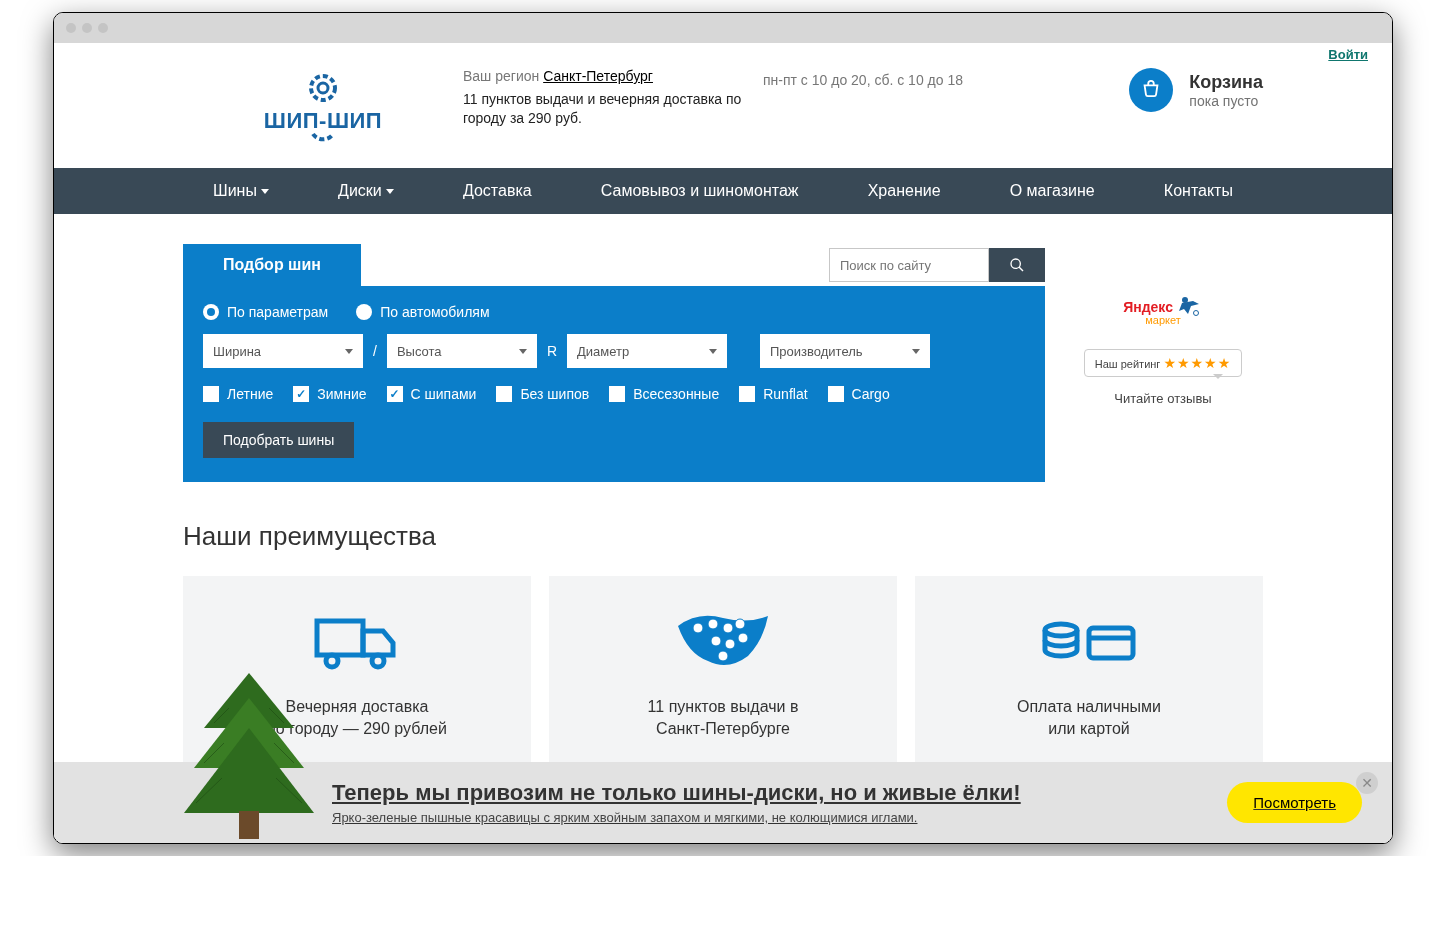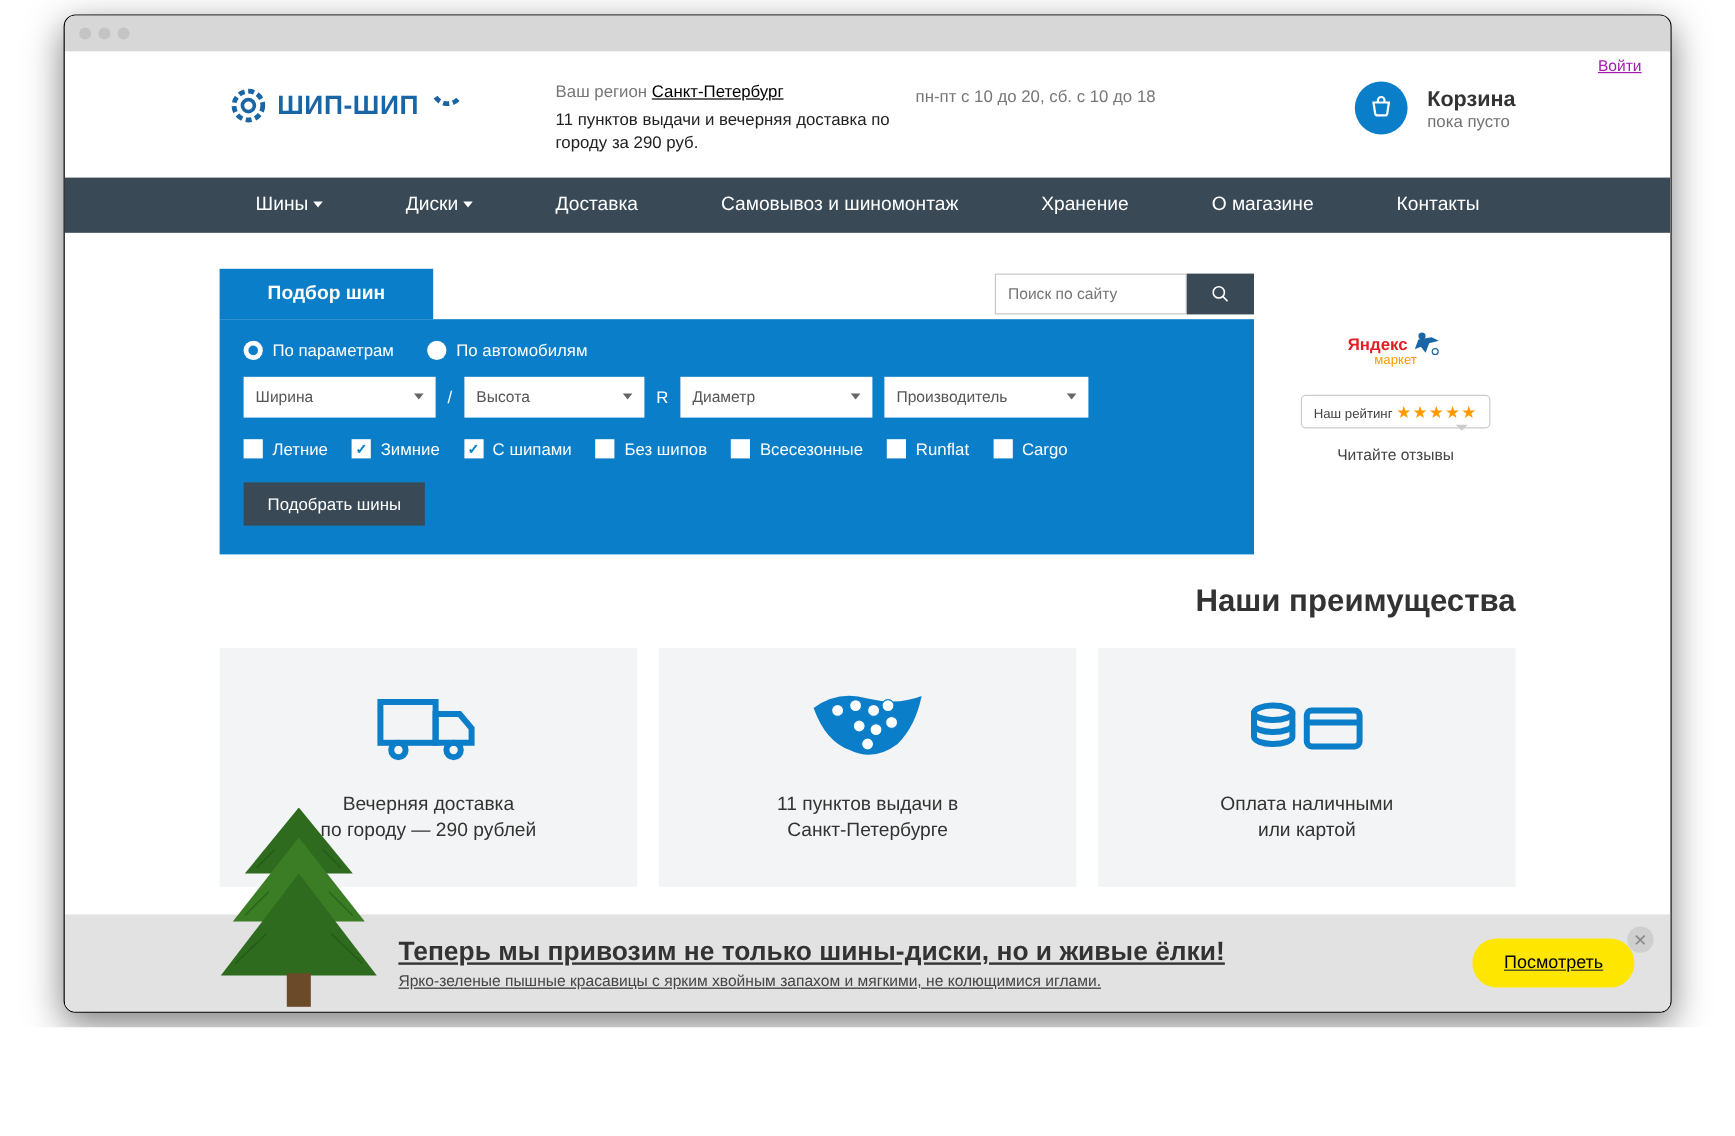--- a/index.html
+++ b/index.html
@@ -4,23 +4,23 @@
 <style>
   * { box-sizing: border-box; margin: 0; padding: 0; }
   body { font-family: Arial, Helvetica, sans-serif; background:#fff; color:#333; }
   .frame { width:1340px; margin:12px auto; border-radius:10px; box-shadow:0 10px 30px rgba(0,0,0,.5); overflow:hidden; background:#fff; border:1px solid #000; position:relative;}
   .titlebar { height:30px; background:#d7d7d7; display:flex; align-items:center; padding:0 12px; gap:6px;}
   .titlebar .dot{width:10px;height:10px;border-radius:50%;background:#c4c4c4;}
   .page { background:#fff; height:800px; overflow:hidden; position:relative;}
   .container{width:1080px;margin:0 auto;}
   
   .top-login{ text-align:right; padding:4px 24px 0 0; font-size:13px;}
-  .top-login a{color:#a21caf;text-decoration:underline;font-weight:normal;}
+  .top-login a{color:#0f766e;text-decoration:underline;font-weight:bold;}
   .header{display:flex;align-items:flex-start;padding:6px 0 20px;}
-  .logo{width:280px;display:flex;flex-direction:row;align-items:center;color:#137bc5;text-align:right;}
+  .logo{width:280px;display:flex;flex-direction:column;align-items:center;color:#137bc5;text-align:right;}
   .logo-text{font-weight:bold;font-size:22px;letter-spacing:.5px;color:#1a65a3;}
   .region{width:300px;font-size:14px;}
   .region .lbl{color:#777;}
   .region .city{color:#000;text-decoration:underline;font-weight:500;}
   .region .deliv{color:#222;margin-top:6px;line-height:1.35;}
   .phone{width:260px;font-size:14px;}
   .phone .num{font-weight:bold;font-size:20px;color:#000;}
   .phone .hrs{color:#777;margin-top:4px;}
   .cart{margin-left:auto;display:flex;align-items:center;gap:16px;}
   .cart-icon{width:44px;height:44px;background:#0b7ec9;border-radius:50%;display:flex;align-items:center;justify-content:center;}
@@ -56,21 +56,21 @@
   
   .side{width:200px;text-align:center;font-size:12px;color:#444;padding-top:50px;}
   .ym{font-size:14px;}
   .ym .y{color:#e31e24;font-weight:bold;}
   .ym .m{color:#ff9a00;display:block;font-size:11px;margin-top:-2px;}
   .rating-bubble{display:inline-block;border:1px solid #ccc;padding:5px 10px;border-radius:4px;margin-top:23px;font-size:11px;background:#fff;position:relative;}
   .rating-bubble::after{content:"";position:absolute;bottom:-8px;right:18px;border:5px solid transparent;border-top-color:#ccc;}
   .stars{color:#ff9a00;font-size:14px;letter-spacing:1px;}
   .rev{margin-top:14px;font-size:13px;}
   
-  .adv-title{text-align:right;font-size:26px;font-weight:bold;margin:23px 0 24px;}
+  .adv-title{text-align:left;font-size:26px;font-weight:normal;margin:39px 0 24px;}
   .adv-grid{display:flex;gap:18px;}
   .adv-card{flex:1;background:#f3f4f5;padding:30px 20px 34px;text-align:center;color:#333;}
   .adv-icon{height:70px;display:flex;align-items:center;justify-content:center;margin-bottom:20px;}
   .adv-text{font-size:16px;line-height:1.4;}
   
   .banner{position:absolute;left:0;right:0;bottom:0;background:#e2e2e2;padding:18px 30px;display:flex;align-items:center;gap:18px;text-decoration:underline;}
   .banner .msg{flex:1;}
   .banner .title{font-size:22px;font-weight:bold;}
   .banner .sub{font-size:13px;color:#444;margin-top:4px;}
   .banner-btn{background:#ffe600;color:#000;border:none;border-radius:24px;padding:12px 26px;font-size:15px;cursor:pointer;font-weight:500;}
@@ -194,21 +194,21 @@
               <span class="sep">/</span>
               <div class="sel" style="width:150px">
                   <span>Высота</span>
                   <span class="cd"></span>
                 </div>
               <span class="sep">R</span>
               <div class="sel" style="width:160px">
                   <span>Диаметр</span>
                   <span class="cd"></span>
                 </div>
-              <div class="sel" style="width:170px;margin-left:0">
+              <div class="sel" style="width:170px;margin-left:23px">
                   <span>Производитель</span>
                   <span class="cd"></span>
                 </div>
             </div>
             <div class="checks">
               <div class="chk">
                   <span class="box"></span>
                   <span>Летние</span>
                 </div>
               <div class="chk">

